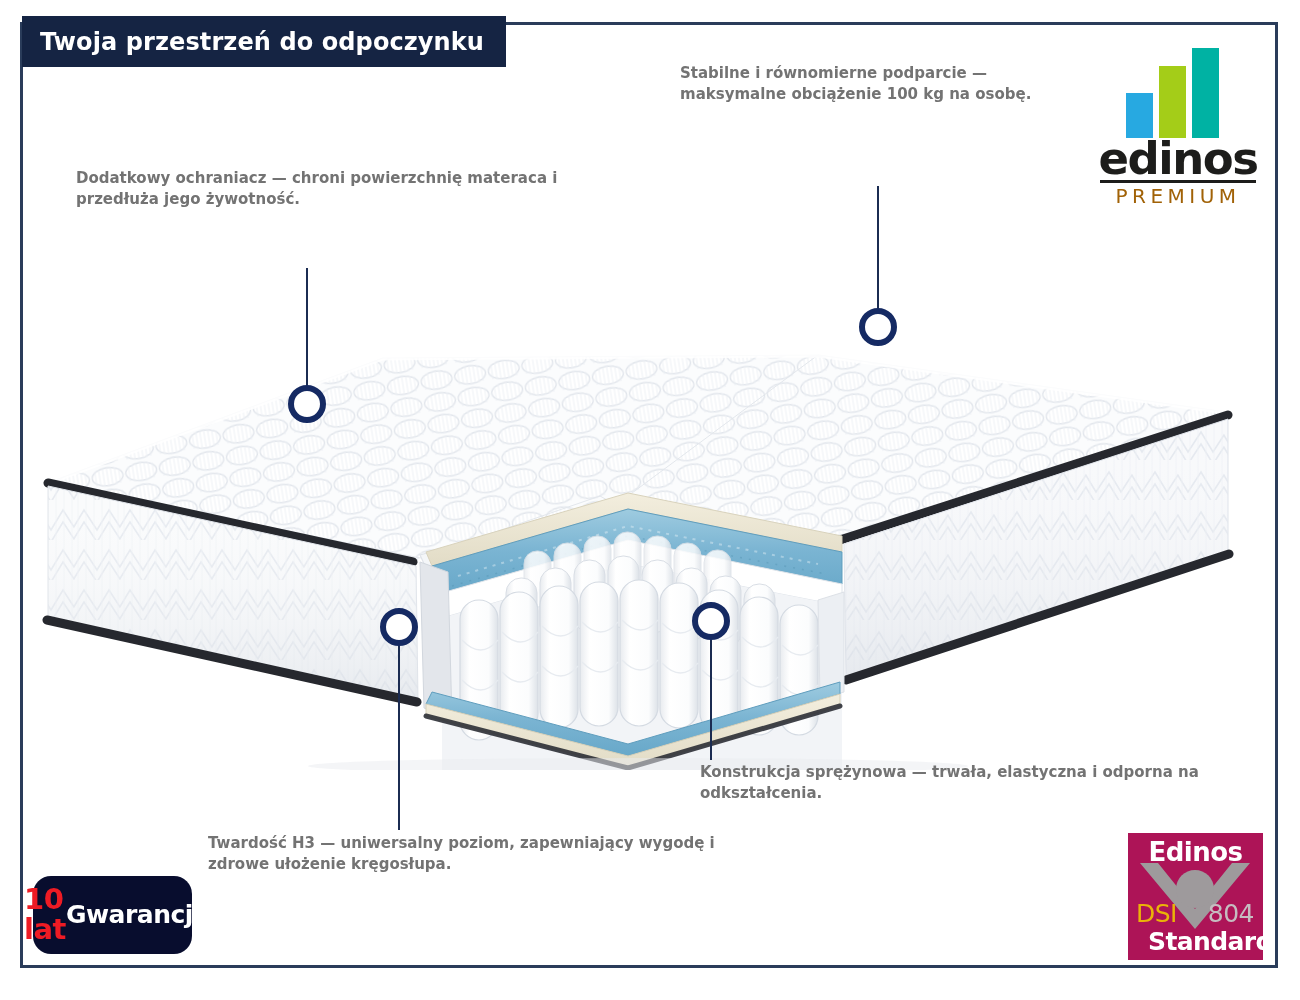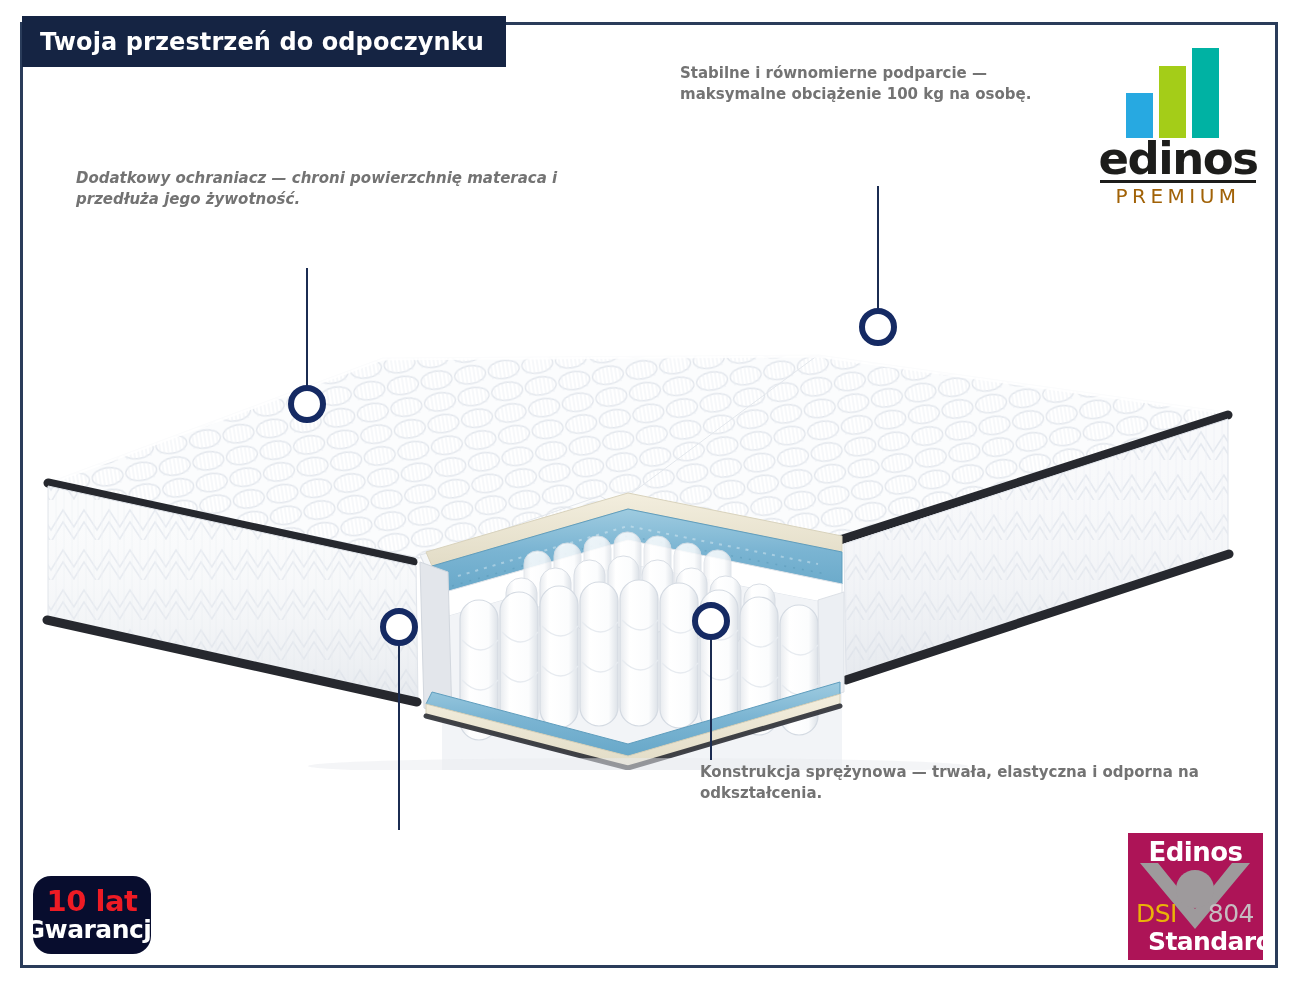--- a/index.html
+++ b/index.html
@@ -55,21 +55,21 @@
   
   .callout {
     position: absolute;
     color: #737373;
     font-size: 15px;
     font-weight: bold;
     line-height: 1.38;
     z-index: 5;
     white-space: pre-line;
   }
-  .c-protector { left: 76px;  top: 168px; width: 540px; font-style: italic; }
+  .c-protector { left: 76px;  top: 168px; width: 540px; }
   .c-support   { left: 680px; top: 63px;  width: 390px; }
   .c-spring    { left: 683px; top: 762px; width: 580px; margin-left: 17px; }
   .c-hardness  { left: 208px; top: 833px; width: 560px; }
 
   
   .leader {
     position: absolute;
     background: #1b2c52;
     z-index: 4;
   }
@@ -148,27 +148,27 @@
     color: #a16207;
     letter-spacing: 4.5px;
     line-height: 1;
   }
 
   
   .warranty {
     position: absolute;
     left: 33px;
     top: 876px;
-    width: 118px;
+    width: 159px;
     height: 78px;
     background: #080d2e;
     border-radius: 18px;
     z-index: 5;
     display: flex;
-    flex-direction: column;
+    flex-direction: row;
     align-items: center;
     justify-content: center;
   }
   .warranty .w-top {
     font-size: 29px;
     font-weight: bold;
     color: #ee1b24;
     line-height: 1.02;
     letter-spacing: -0.5px;
   }
@@ -422,20 +422,21 @@
   <div class="marker" style="left:380px; top:608px;"></div>
   <div class="marker" style="left:692px; top:602px;"></div>
 
   <div class="frame"></div>
 
   <div class="title-bar">Twoja przestrzeń do odpoczynku</div>
 
   <div class="callout c-protector">Dodatkowy ochraniacz — chroni powierzchnię materaca i przedłuża jego żywotność.</div>
   <div class="callout c-support">Stabilne i równomierne podparcie — maksymalne obciążenie 100 kg na osobę.</div>
   <div class="callout c-spring">Konstrukcja sprężynowa — trwała, elastyczna i odporna na odkształcenia.</div>
+  <div class="callout c-hardness">Twardość H3 — uniwersalny poziom, zapewniający wygodę i zdrowe ułożenie kręgosłupa.</div>
 
   <div class="logo-premium">
     <div class="logo-bars">
       <i class="bar-1"></i>
       <i class="bar-2"></i>
       <i class="bar-3"></i>
     </div>
     <div class="logo-word">edinos</div>
     <div class="logo-rule"></div>
     <div class="logo-sub">PREMIUM</div>

